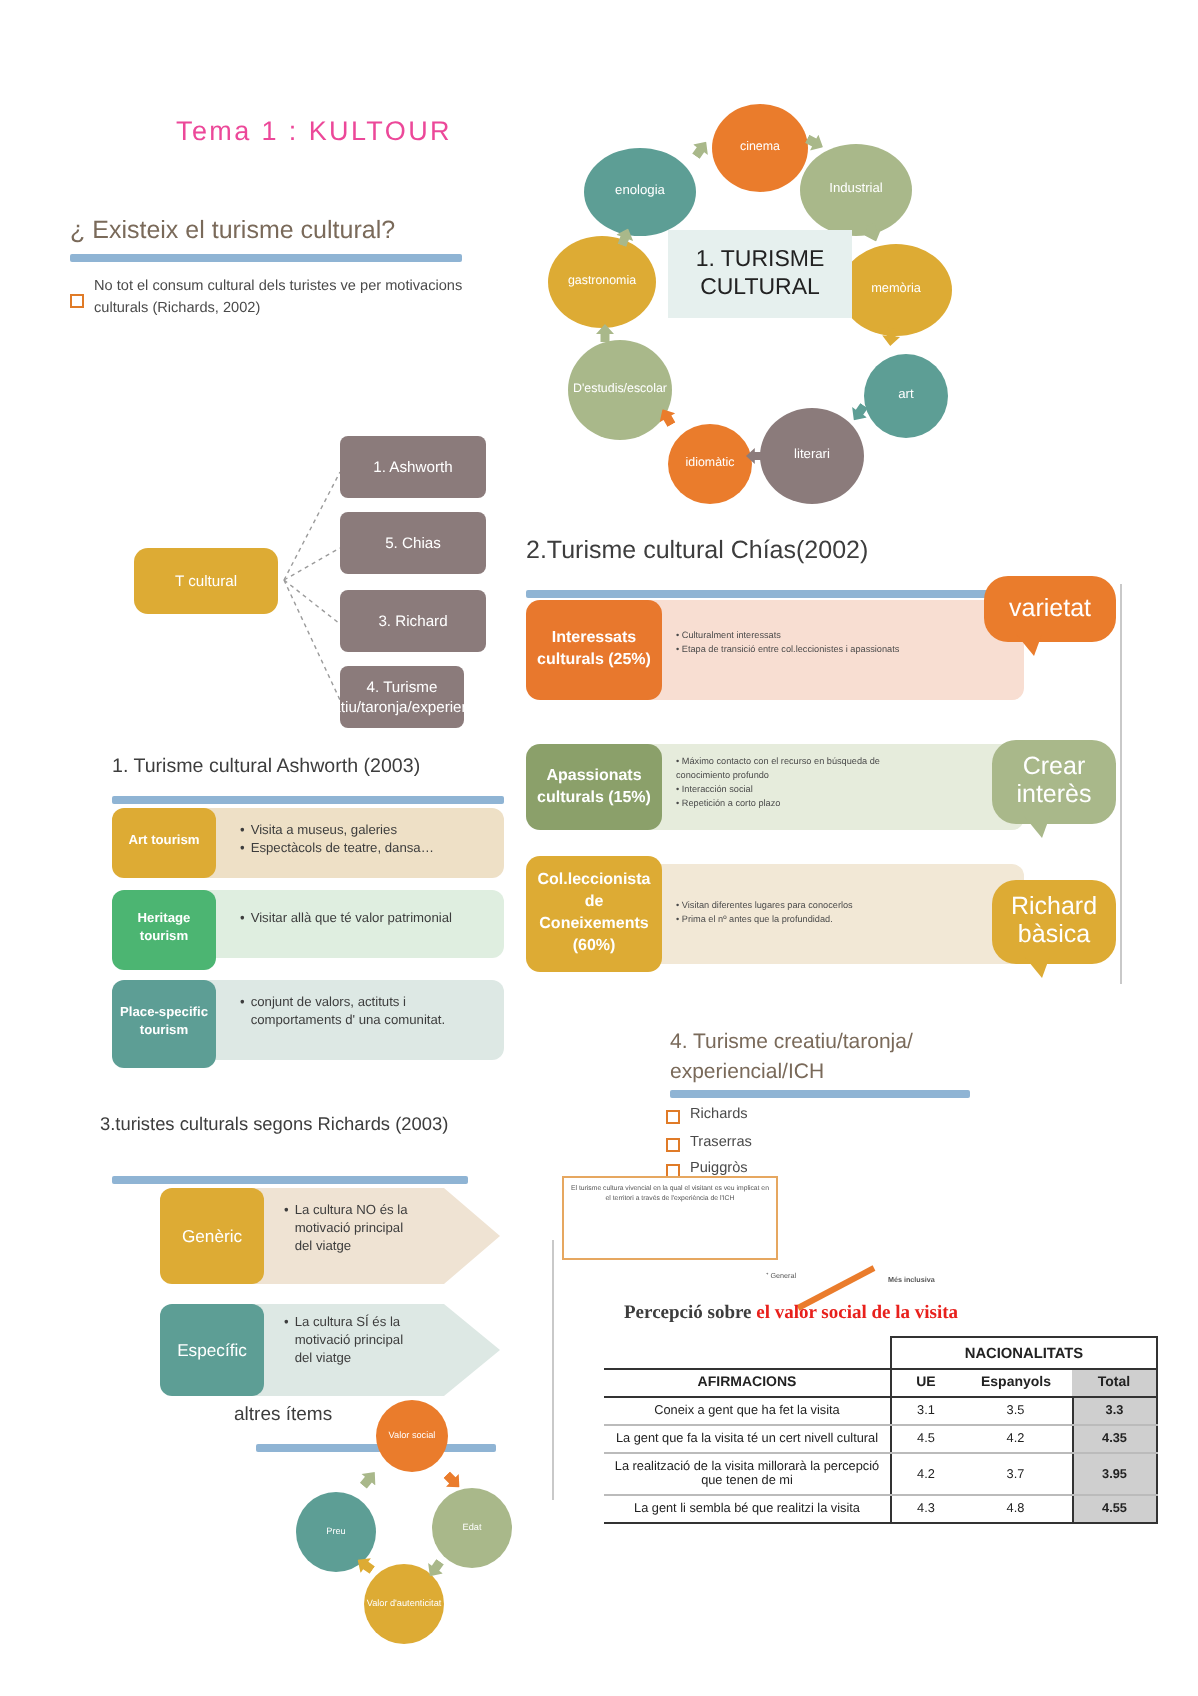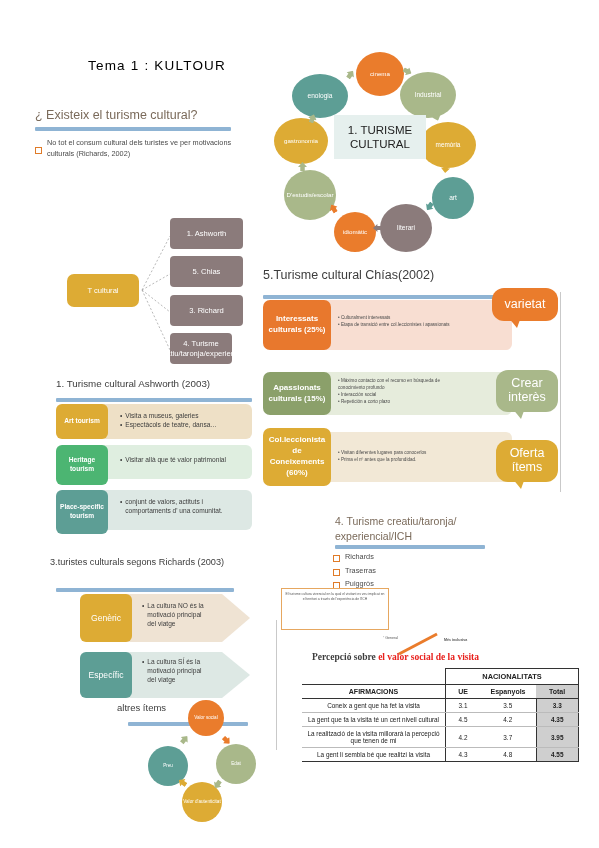--- a/index.html
+++ b/index.html
@@ -1,19 +1,19 @@
 <!DOCTYPE html>
 <html><head>
 <meta charset="utf-8">
 <style>
   html,body{margin:0;padding:0;background:#fff;}
   body{width:599px;height:848px;position:relative;overflow:hidden;
        font-family:"Liberation Sans",sans-serif;color:#3d3d3d;}
   .abs{position:absolute;}
-  .ttl{font-size:13.5px;letter-spacing:1.2px;color:#000000;font-weight:400;}
+  .ttl{font-size:13.5px;letter-spacing:1.2px;color:#ec4899;font-weight:400;}
   .h2{font-size:12.5px;color:#7a6a5a;}
   .rule{height:4px;background:#8fb4d4;border-radius:1px;}
   .bullet-row{display:flex;gap:5px;align-items:center;margin-bottom:5px;}
   .bsq{width:5px;height:5px;border:1.3px solid #e07b28;margin-top:3px;flex:0 0 auto;}
   .btxt{font-size:7.3px;line-height:1.45;color:#4a4a4a;}
   .ell{position:absolute;display:flex;align-items:center;justify-content:center;
        text-align:center;color:#fff;border-radius:50%;line-height:1.05;}
   .centerbox{position:absolute;background:#e6f0ee;display:flex;align-items:center;
        justify-content:center;text-align:center;color:#222;font-size:11.5px;line-height:1.25;}
   .nodebox{position:absolute;background:#8b7b7b;color:#fff;border-radius:4px;
@@ -115,21 +115,21 @@
     <line x1="80" y1="78" x2="108" y2="138" stroke="#9b9b9b" stroke-width="0.7" stroke-dasharray="2,2"></line>
   </svg>
   <div class="rootbox" style="left:5px;top:62px;width:72px;height:33px;">T cultural</div>
   <div class="nodebox" style="left:108px;top:6px;width:73px;height:31px;">1. Ashworth</div>
   <div class="nodebox" style="left:108px;top:44px;width:73px;height:31px;">5. Chias</div>
   <div class="nodebox" style="left:108px;top:83px;width:73px;height:31px;">3. Richard</div>
   <div class="nodebox" style="left:108px;top:121px;width:62px;height:31px;">4. Turisme creatiu/taronja/experiencial</div>
 </div>
 
 <div class="abs" style="left:263px;top:268px;width:290px;">
-  <div style="font-size:12.5px;color:#3d3d3d;">5.Turisme cultural Chías(2002)</div>
+  <div style="font-size:12.5px;color:#3d3d3d;">2.Turisme cultural Chías(2002)</div>
 </div>
 <div class="abs rule" style="left:263px;top:295px;width:272px;"></div>
 
 <div class="pane" style="left:290px;top:300px;width:222px;height:50px;background:#f8ded2;"></div>
 <div class="lbl" style="left:263px;top:300px;width:68px;height:50px;background:#e8782d;">
   <span>Interessats culturals (25%)</span>
   </div>
 <div class="abs" style="left:338px;top:315px;width:120px;">
   <div class="pbul">• <span>Culturalment interessats</span></div>
   <div class="pbul">• <span>Etapa de transició entre col.leccionistes i apassionats</span></div>
@@ -155,21 +155,21 @@
 
 <div class="pane" style="left:290px;top:432px;width:222px;height:50px;background:#f2e8d6;"></div>
 <div class="lbl" style="left:263px;top:428px;width:68px;height:58px;background:#ddab34;">
   <span>Col.leccionista de Coneixements (60%)</span>
   </div>
 <div class="abs" style="left:338px;top:450px;width:122px;">
   <div class="pbul">• <span>Visitan diferentes lugares para conocerlos</span></div>
   <div class="pbul">• <span>Prima el nº antes que la profundidad.</span></div>
 </div>
 <div class="callout" style="left:496px;top:440px;width:62px;height:42px;background:#ddab34;flex-direction:column;">
-  <span>Oferta ítems</span>
+  <span>Richard bàsica</span>
   <span class="tail" style="border-top:11px solid #ddab34;"></span>
   </div>
 
 <div class="vline" style="left:560px;top:292px;height:200px;"></div>
 
 <div class="abs" style="left:56px;top:378px;font-size:9.8px;color:#3d3d3d;">1. Turisme cultural Ashworth (2003)</div>
 <div class="abs rule" style="left:56px;top:398px;width:196px;"></div>
 
 <div class="pane" style="left:86px;top:404px;width:166px;height:35px;background:#eee0c6;"></div>
 <div class="awbox" style="left:56px;top:404px;width:52px;height:35px;background:#ddab34;">

